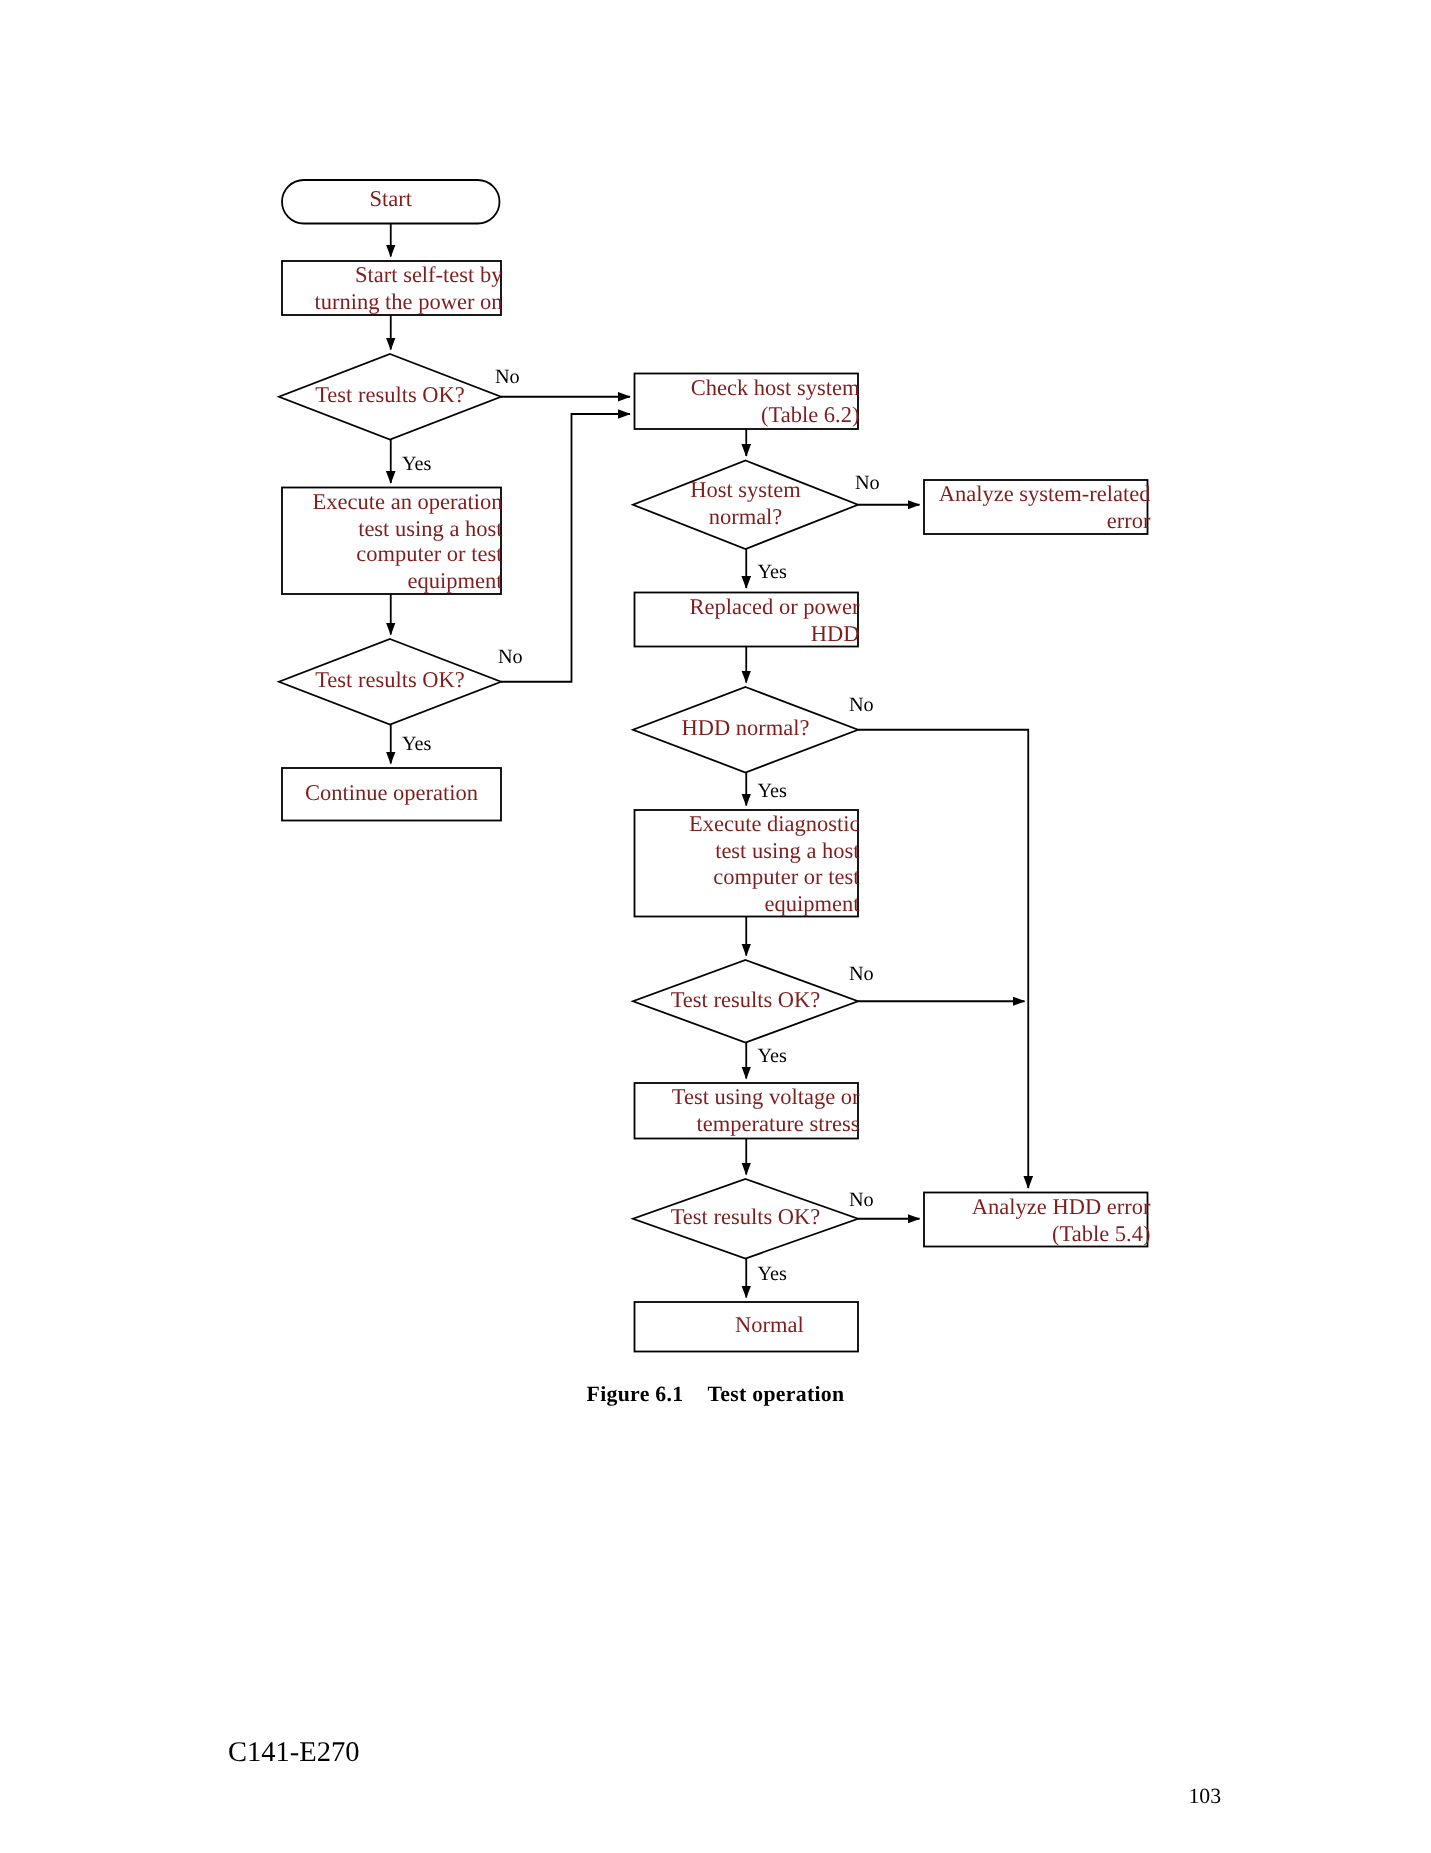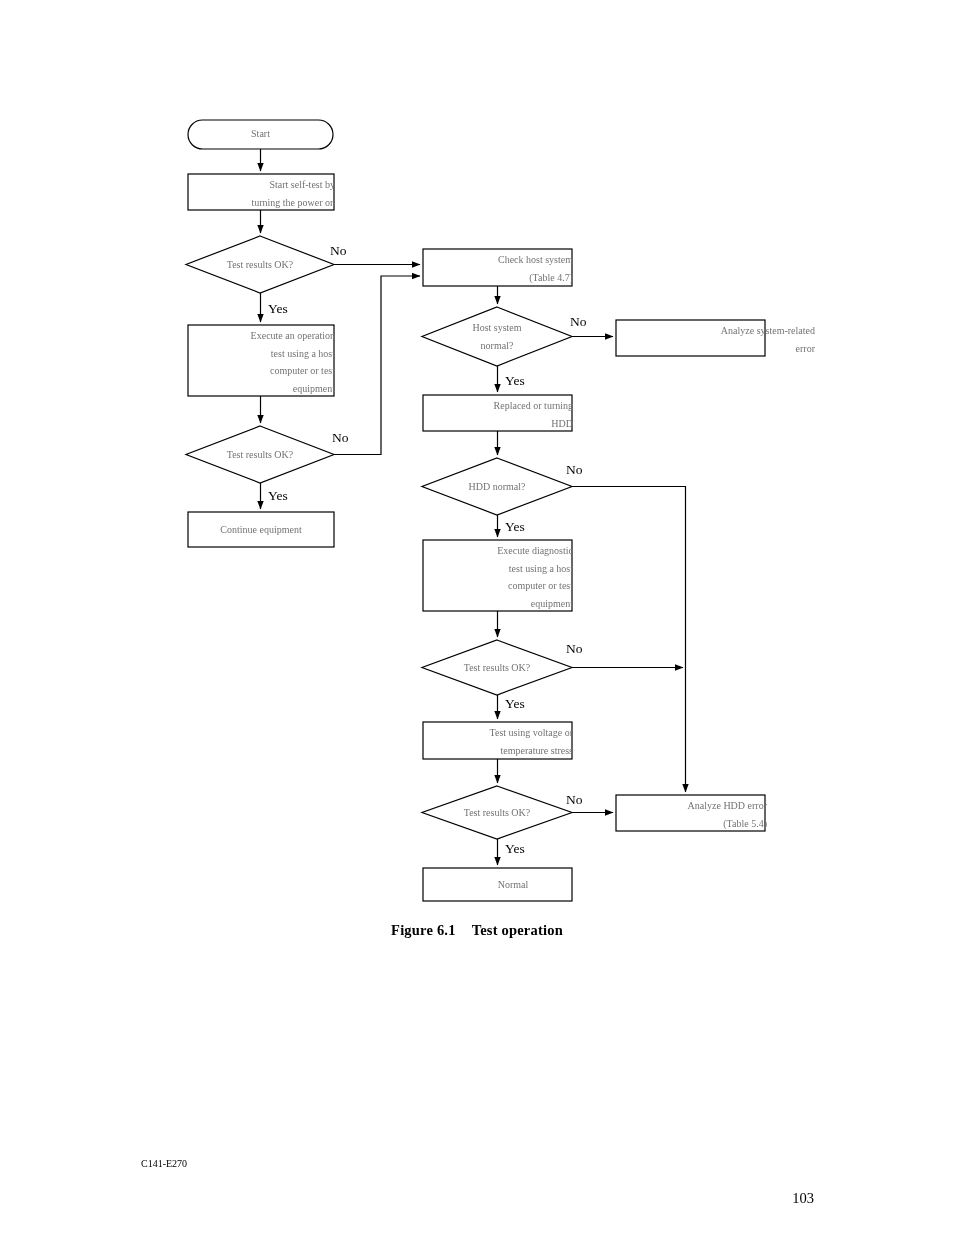--- a/index.html
+++ b/index.html
@@ -29,23 +29,23 @@
   }
   svg.flow {
     position: absolute;
     left: 0; top: 0;
     width: 954px;
     height: 960px;
     overflow: visible;
   }
   .node-label {
     position: absolute;
-    font-size: 10px;
+    font-size: 15px;
     line-height: 17.5px;
-    color: #737373;
+    color: #7f1d1d;
     white-space: pre-line;
     pointer-events: none;
   }
   .node-label.left-align {
     text-align: right;
   }
   .node-label.center-align {
     text-align: center;
   }
   .edge-label {
@@ -68,23 +68,23 @@
   .fig-caption .cap-num { margin-right: 16px; }
   .footer {
     position: absolute;
     left: 0;
     top: 1158px;
     width: 954px;
     height: 24px;
   }
   .footer-left {
     position: absolute;
-    left: 141px;
+    left: 152px;
     top: 0;
-    font-size: 10px;
+    font-size: 19px;
   }
   .footer-right {
     position: absolute;
     right: 140px;
     top: 0;
     font-size: 14.5px;
     margin-top: 32px;
   }
 </style>
 </head>
@@ -168,32 +168,32 @@
 
     <div class="node-label center-align" style="left:186px; top:256px; width:148px;">Test results OK?</div>
 
     <div class="node-label left-align" style="left:193px; top:327px; width:142px;">Execute an operation
 test using a host
 computer or test
 equipment</div>
 
     <div class="node-label center-align" style="left:186px; top:446px; width:148px;">Test results OK?</div>
 
-    <div class="node-label center-align" style="left:188px; top:521px; width:146px;">Continue equipment</div>
+    <div class="node-label center-align" style="left:188px; top:521px; width:146px;">Continue operation</div>
 
     <div class="node-label left-align" style="left:428px; top:251px; width:145px;">Check host system
-(Table 4.7)</div>
+(Table 6.2)</div>
 
     <div class="node-label center-align" style="left:422px; top:319px; width:150px;text-align:center;">Host system
 normal?</div>
 
-    <div class="node-label left-align" style="left:621px; top:322px; width:146px;margin-left:48px;">Analyze system-related
+    <div class="node-label left-align" style="left:621px; top:322px; width:146px;">Analyze system-related
 error</div>
 
-    <div class="node-label left-align" style="left:428px; top:397px; width:145px;">Replaced or turning
+    <div class="node-label left-align" style="left:428px; top:397px; width:145px;">Replaced or power
 HDD</div>
 
     <div class="node-label center-align" style="left:422px; top:478px; width:150px;">HDD normal?</div>
 
     <div class="node-label left-align" style="left:428px; top:542px; width:145px;">Execute diagnostic
 test using a host
 computer or test
 equipment</div>
 
     <div class="node-label center-align" style="left:422px; top:659px; width:150px;">Test results OK?</div>

